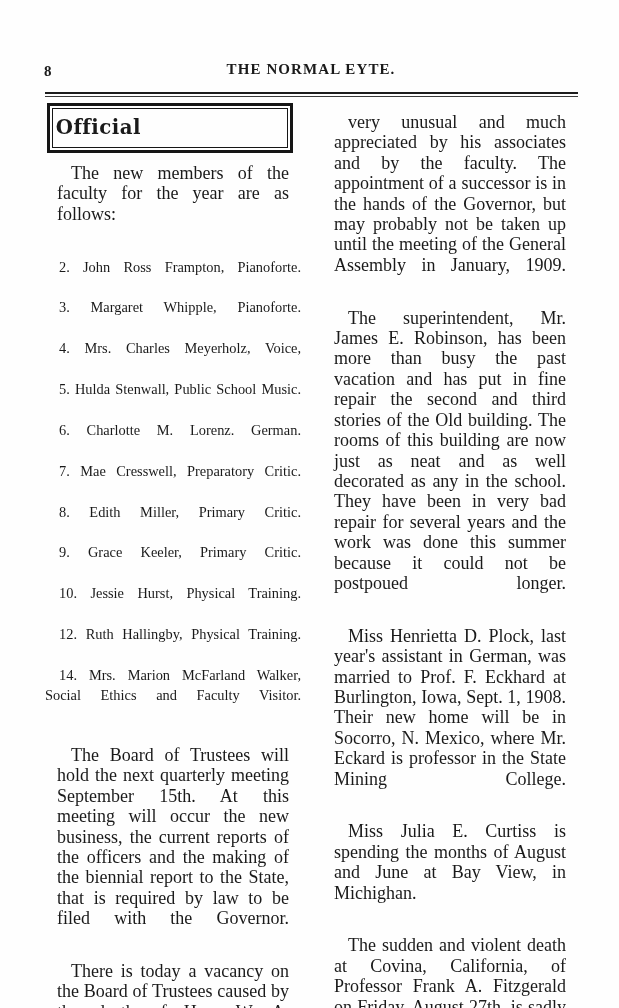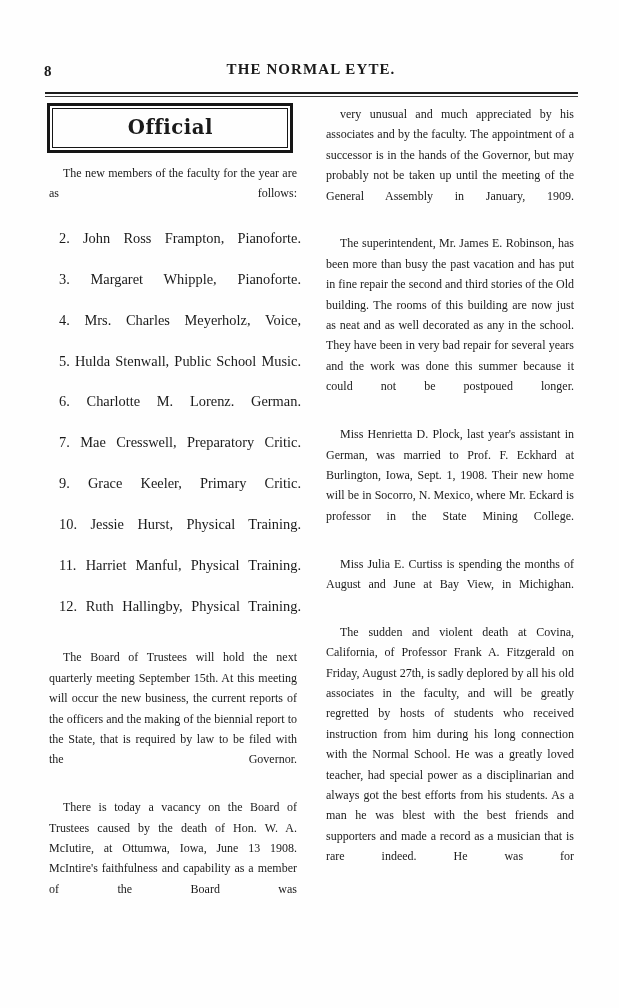--- a/index.html
+++ b/index.html
@@ -100,37 +100,37 @@
     position: relative;
     width: 246px;
     margin: 3px 0 0 2px;
     border: 3px solid #151515;
     padding: 2px;
     box-sizing: border-box;
   }
   .official-box .inner {
     border: 1px solid #151515;
     padding: 7px 0 9px 0;
-    text-align: center;
+    text-align: left;
   }
   .official-word {
     font-family: "DejaVu Serif", "Liberation Serif", serif;
     font-weight: bold;
     font-size: 21px;
     letter-spacing: 0.5px;
     line-height: 1;
     font-variant: normal;
     transform: scaleX(0.94);
     display: inline-block;
   }
 
   
   p.body-par {
-    margin: 4px;
-    font-size: 12px;
+    margin: 12px;
+    font-size: 18px;
     line-height: 20.4px;
     text-align: justify;
     text-justify: inter-word;
     text-indent: 14px;
     hyphens: manual;
     -webkit-hyphens: manual;
   }
   p.body-par + p.body-par { margin-top: 7px; }
 
   
@@ -181,24 +181,25 @@
       </div>
 
       <p class="body-par intro-par">The new members of the faculty for the year are as follows:</p>
 
       <p class="entry">2.  John Ross Frampton, Pianoforte.</p>
       <p class="entry">3.  Margaret Whipple, Pianoforte.</p>
       <p class="entry">4.  Mrs. Charles Meyerholz, Voice,</p>
       <p class="entry">5.  Hulda Stenwall, Public School Music.</p>
       <p class="entry">6.  Charlotte M. Lorenz. German.</p>
       <p class="entry">7.  Mae Cresswell, Preparatory Critic.</p>
+      <p class="entry">8.  Edith Miller, Primary Critic.</p>
       <p class="entry">9.  Grace Keeler, Primary Critic.</p>
       <p class="entry">10.  Jessie Hurst, Physical Training.</p>
-      <p class="entry">11.  Harriet Manful, Physical Training.</p>
       <p class="entry">12.  Ruth Hallingby, Physical Training.</p>
+      <p class="entry">14.  Mrs. Marion McFarland Walker, Social Ethics and Faculty Visitor.</p>
 
       <div class="block-gap"></div>
 
       <p class="body-par">The Board of Trustees will hold the next quarterly meeting September 15th.  At this meeting will occur the new business, the current reports of the officers and the making of the biennial report to the State, that is required by law to be filed with the Governor.</p>
       <p class="body-par">There is today a vacancy on the Board of Trustees caused by the death of Hon. W. A. McIutire, at Ottumwa, Iowa, June 13 1908. McIntire's faithfulness and capability as a member of the Board was</p>
     </div>
 
     <div class="col col-right">
       <p class="body-par">very unusual and much appreciated by his associates and by the faculty. The appointment of a successor is in the hands of the Governor, but may probably not be taken up until the meeting of the General Assembly in January, 1909.</p>
       <p class="body-par">The superintendent, Mr. James E. Robinson, has been more than busy the past vacation and has put in fine repair the second and third stories of the Old building.  The rooms of this building are now just as neat and as well decorated as any in the school.  They have been in very bad repair for several years and the work was done this summer because it could not be postpoued longer.</p>

